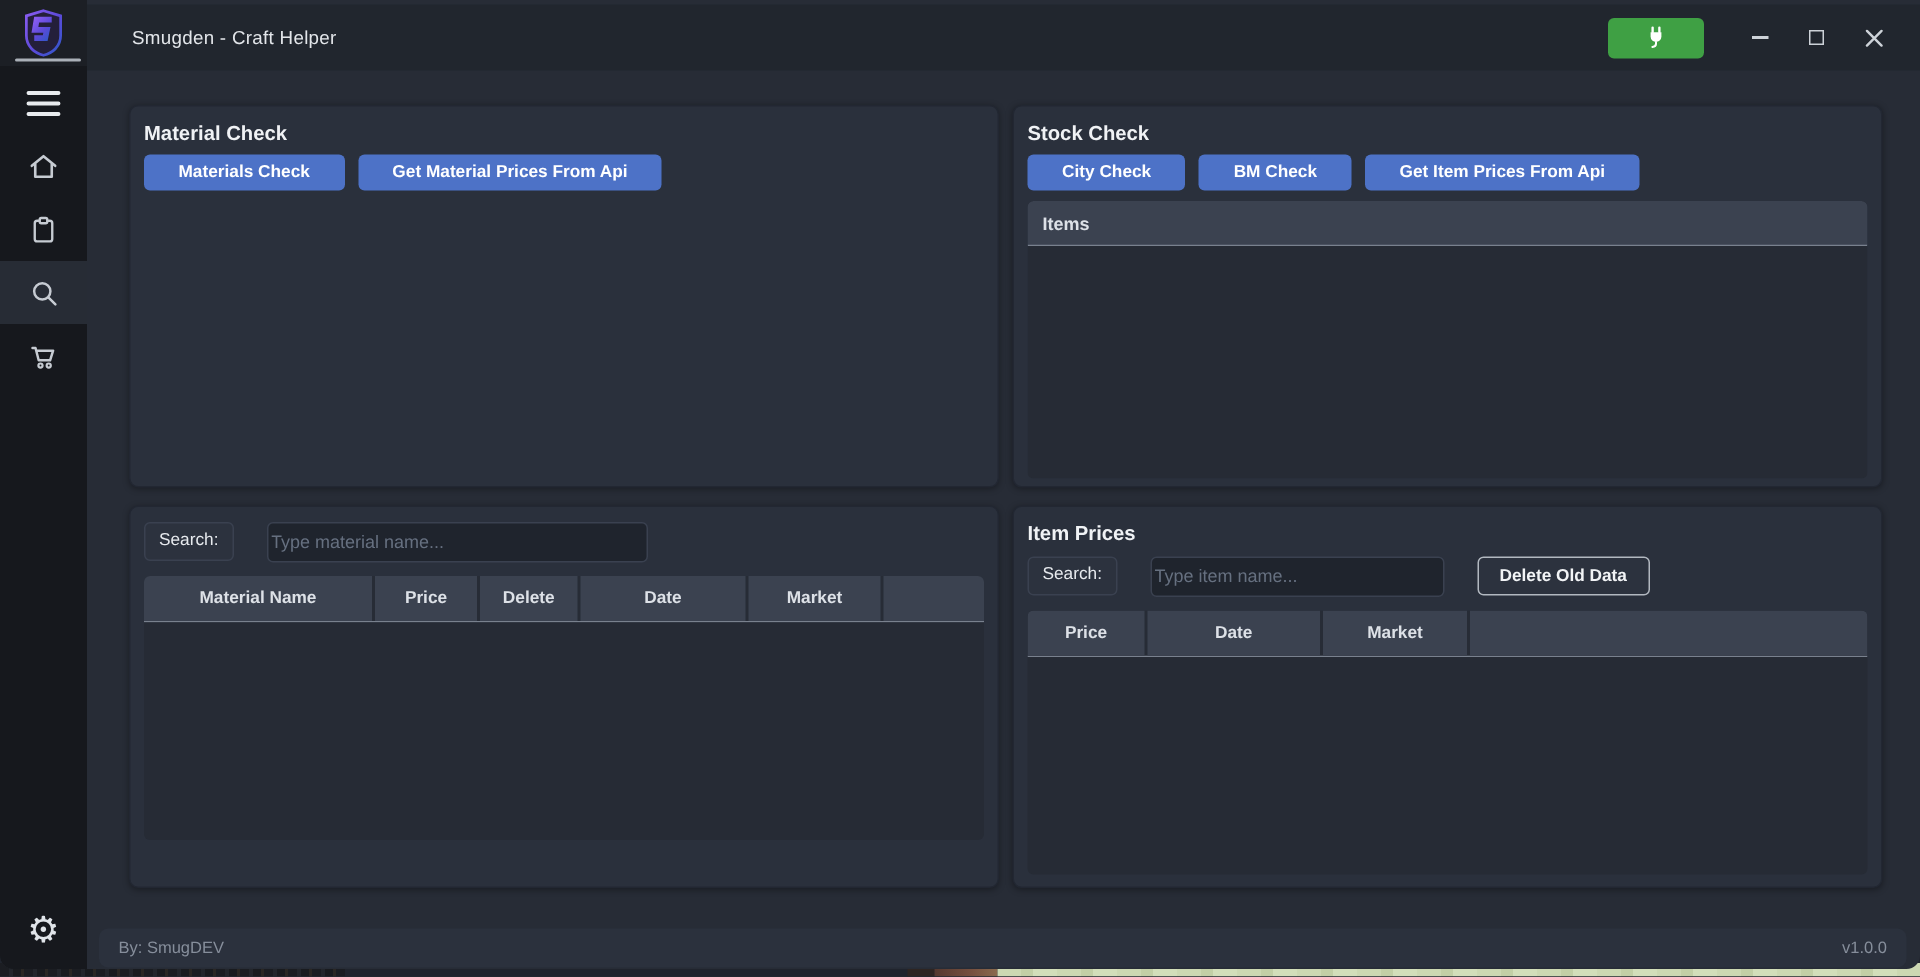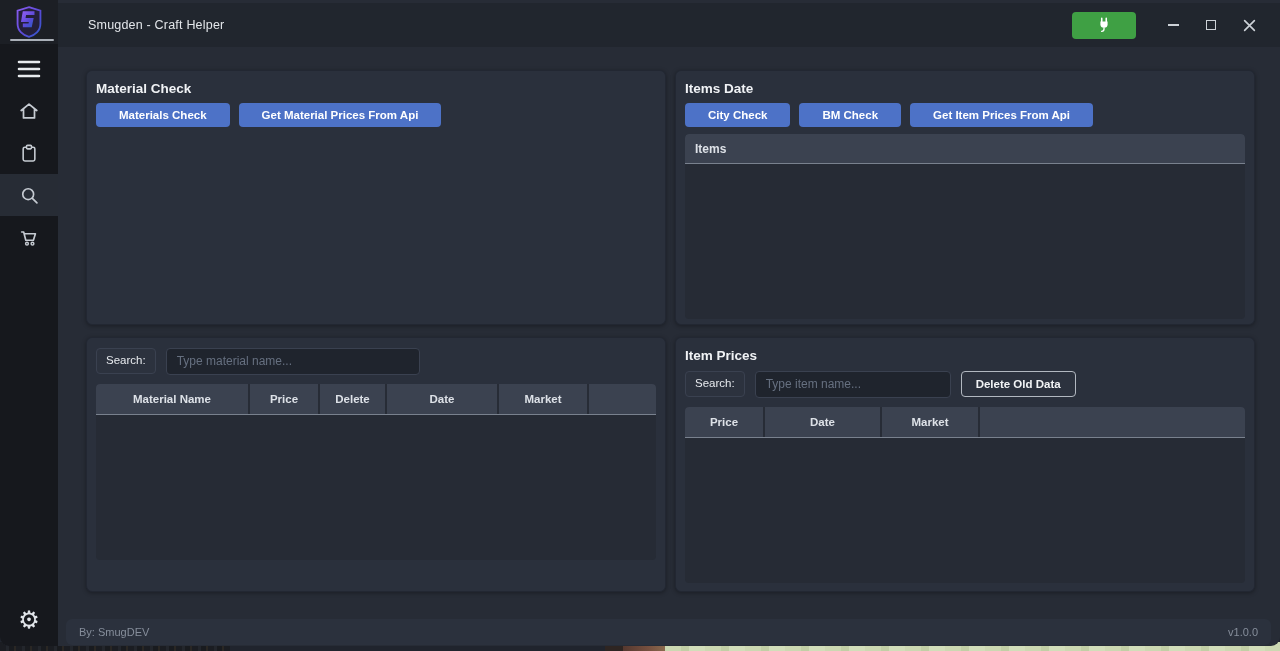--- a/index.html
+++ b/index.html
@@ -62,26 +62,26 @@
                font-size:11.5px; font-weight:bold; border:1px solid #b2b8c0; border-radius:4px;
                padding:0 14px; height:26px; cursor:pointer; white-space:nowrap; }
 
   .listbox { position:relative; border-radius:4px; overflow:hidden; }
   .list-header { height:30px; background:#3b4250; border-bottom:1px solid #79818e;
                  display:flex; align-items:center; padding-left:10px;
                  font-size:12px; font-weight:bold; color:#dde1e7; border-radius:4px 4px 0 0; }
   .list-body { height:155px; background:#262b35; }
   .vthumb { position:absolute; top:1px; right:0; width:4px; height:29px; background:#4272bd; border-radius:2px; }
 
-  .search-row { display:flex; align-items:center; gap:10px; margin-bottom:9px; height:28px; }
+  .search-row { display:flex; align-items:center; gap:22px; margin-bottom:9px; height:28px; }
   .search-label { background:#2c323e; border:1px solid #3a4150; border-radius:4px;
                   color:#e7eaee; font-size:11.5px; padding:5px 9px; line-height:1.2; }
   .search-input { background:#1f242d; border:1px solid #3a4150; border-radius:4px;
                   height:27px; color:#dfe3e8; font-family:"Liberation Sans",sans-serif;
-                  font-size:12px; padding:0 10px; outline:none; }
+                  font-size:12px; padding:0 2px; outline:none; }
   .search-input::placeholder { color:#667080; }
   .mp-input { width:254px; } .ip-input { width:196px; }
 
   .grid-header { display:flex; gap:2px; background:#272c36; border-bottom:1px solid #79818e;
                  border-radius:4px 4px 0 0; overflow:hidden; }
   .gh-cell { background:#3b4250; height:30px; display:flex; align-items:center; justify-content:center;
              font-size:11.5px; font-weight:bold; color:#dde1e7; }
   .grid-body { height:145px; background:#262b35; border-radius:0 0 4px 4px; }
 
   .mp-c0{width:152px}.mp-c1{width:68px}.mp-c2{width:65px}.mp-c3{width:110px}.mp-c4{width:88px}.mp-c5{flex:1}
@@ -190,21 +190,21 @@
 
     <section class="panel p-mc">
       <div class="panel-title">Material Check</div>
       <div class="btn-row">
         <button class="btn-blue">Materials Check</button>
         <button class="btn-blue">Get Material Prices From Api</button>
       </div>
     </section>
 
     <section class="panel p-ic">
-      <div class="panel-title">Items Date</div>
+      <div class="panel-title">Stock Check</div>
       <div class="btn-row">
         <button class="btn-blue">City Check</button>
         <button class="btn-blue">BM Check</button>
         <button class="btn-blue">Get Item Prices From Api</button>
       </div>
       <div class="listbox">
         <div class="list-header">Items</div>
         <div class="list-body"></div>
       </div>
     </section>

